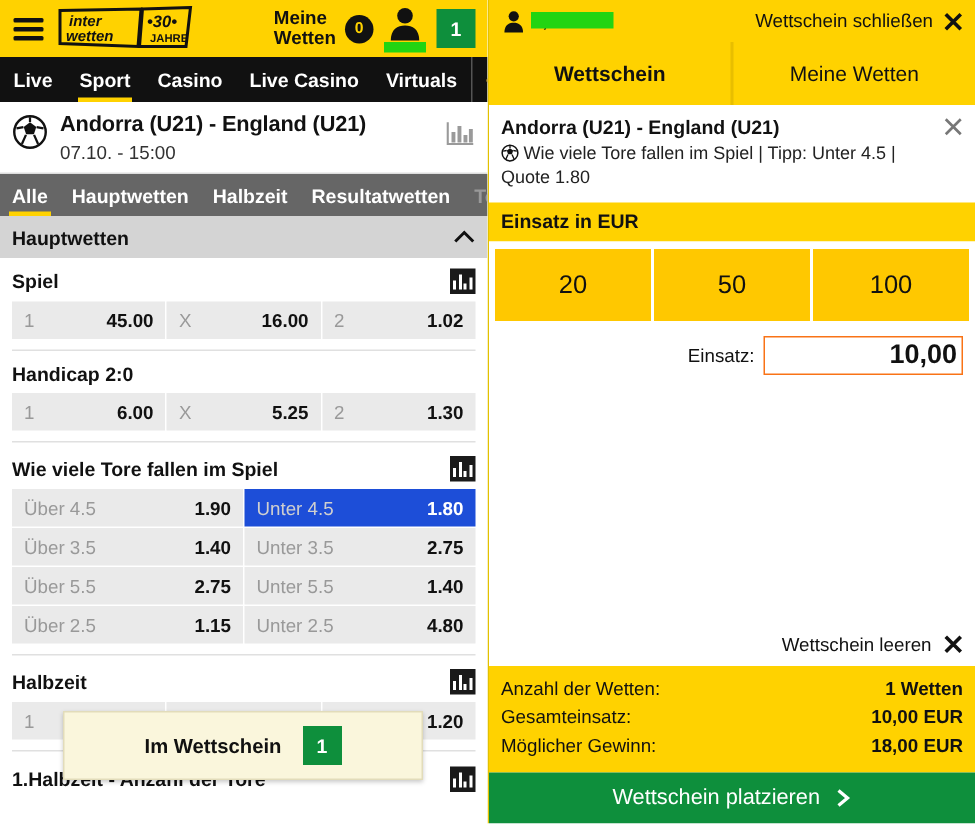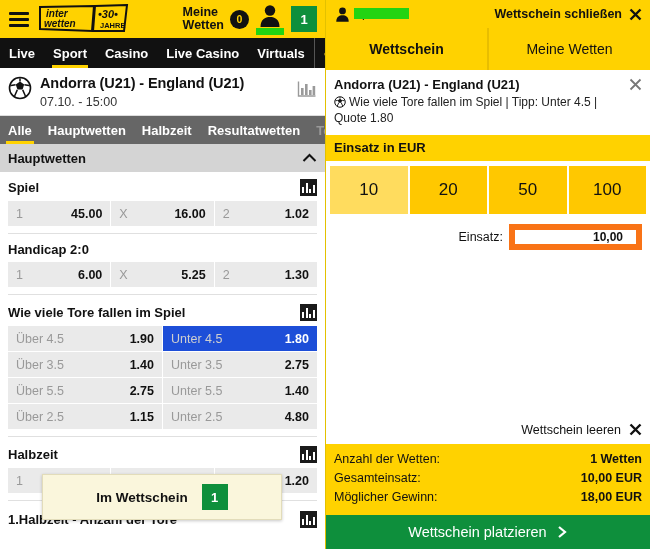--- a/index.html
+++ b/index.html
@@ -97,21 +97,21 @@
   
   .right { width: 325px; height: 549px; background: #fff; display: flex; flex-direction: column;
      border-left: 1px solid #E3C100; }
 
   .r-top { height: 28px; background: #FFD200; display: flex; align-items: center; padding: 0 8px; }
   .r-user { display: flex; align-items: center; gap: 4px; position: relative; }
   .r-balance { font-size: 12px; font-weight: 700; color: #111; position: relative; }
   .r-balance .redact2 { position: absolute; left: -1px; top: 1px; right: -2px; bottom: 2px;
     background: #22D412; }
   .r-close { margin-left: auto; display: flex; align-items: center; gap: 7px;
-    font-size: 12.5px; font-weight: 700; color: #111; cursor: pointer; }
+    font-size: 12.5px; font-weight: 400; color: #111; cursor: pointer; }
 
   .r-tabs { height: 42px; background: #FFD200; display: flex; align-items: stretch; }
   .r-tab { flex: 1 1 0; display: flex; align-items: center; justify-content: center;
     font-size: 14px; color: #111; cursor: pointer; }
   .r-tab.act { font-weight: 700; border-right: 1px solid #E8BE00; }
   .r-tab.ina { border-left: 1px solid #E8BE00; }
 
   .r-selwrap { background: #fff; padding: 7px 8px 8px 8px; display: flex; }
   .r-sel { flex: 1; padding-right: 6px; }
   .r-sel-t { font-size: 13px; font-weight: 700; color: #111; }
@@ -122,23 +122,23 @@
   .r-stakehdr { height: 26px; background: #FFD200; display: flex; align-items: center;
     padding: 0 8px; font-size: 13px; font-weight: 700; color: #111; }
 
   .r-chips { display: flex; gap: 2px; padding: 5px 4px 4px 4px; background: #fff; }
   .chip { flex: 1 1 0; height: 48px; background: #FFC800; display: flex; align-items: center;
     justify-content: center; font-size: 17px; color: #111; cursor: pointer; }
   .chip.on { background: #FFDC5E; }
 
   .r-stake { display: flex; align-items: center; justify-content: flex-end; padding: 6px 8px 0 8px; }
   .r-stake label { font-size: 12.5px; color: #111; margin-right: 6px; }
-  .r-stake .fld { width: 133px; height: 26px; background: #fff; border: 6px solid #f97316;
-    display: flex; align-items: center; justify-content: flex-end; padding: 0 13px;
-    font-size: 12px; font-weight: 700; color: #111; }
+  .r-stake .fld { width: 133px; height: 26px; background: #fff; border: 1px solid #f97316;
+    display: flex; align-items: center; justify-content: flex-end; padding: 0 3px;
+    font-size: 18px; font-weight: 700; color: #111; }
 
   .r-spacer { flex: 1; }
 
   .r-clear { display: flex; align-items: flex-start; justify-content: flex-end; gap: 8px;
     padding: 0 8px 7px 8px; font-size: 12.5px; color: #111; cursor: pointer; }
 
   .r-sum { background: #FFD200; padding: 6px 8px 8px 8px; }
   .r-sum .ln { display: flex; font-size: 12.5px; color: #111; line-height: 1.52; }
   .r-sum .ln .rv { margin-left: auto; font-weight: 700; }
 
@@ -418,21 +418,20 @@
       <div class="r-x">
         <svg width="13" height="13" viewBox="0 0 13 13">
           <path d="M1.5 1.5 L11.5 11.5 M11.5 1.5 L1.5 11.5" stroke="#777" stroke-width="1.8"></path>
         </svg>
       </div>
     </div>
 
     <div class="r-stakehdr">Einsatz in EUR</div>
 
     <div class="r-chips">
-      <div class="chip on">10</div>
       <div class="chip">20</div>
       <div class="chip">50</div>
       <div class="chip">100</div>
     </div>
 
     <div class="r-stake">
       <label>Einsatz:</label>
       <div class="fld" placeholder="0,00">10,00</div>
     </div>
 

